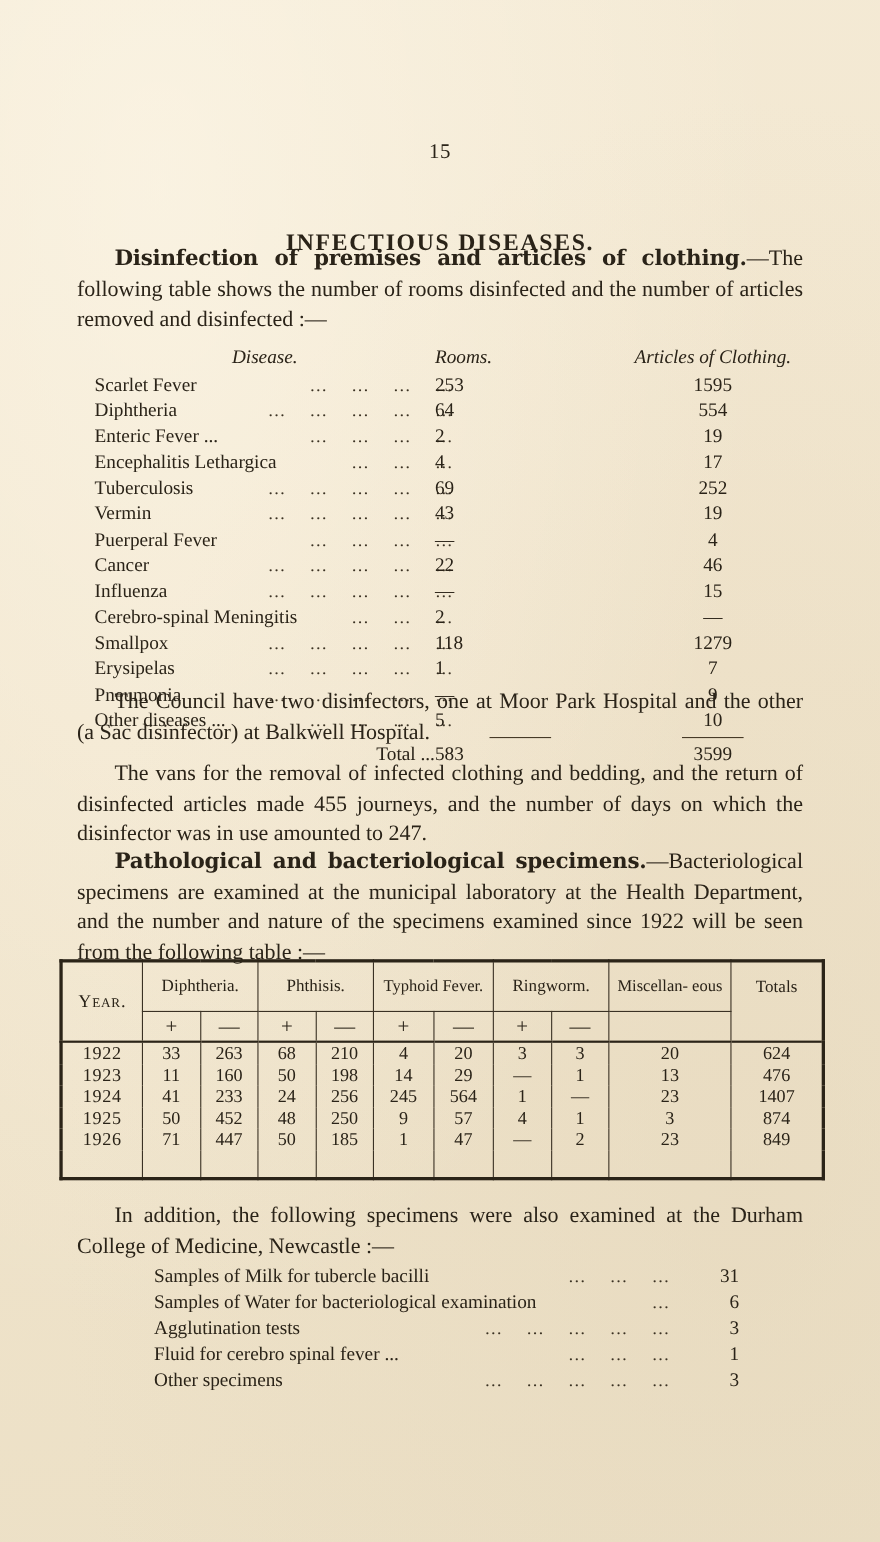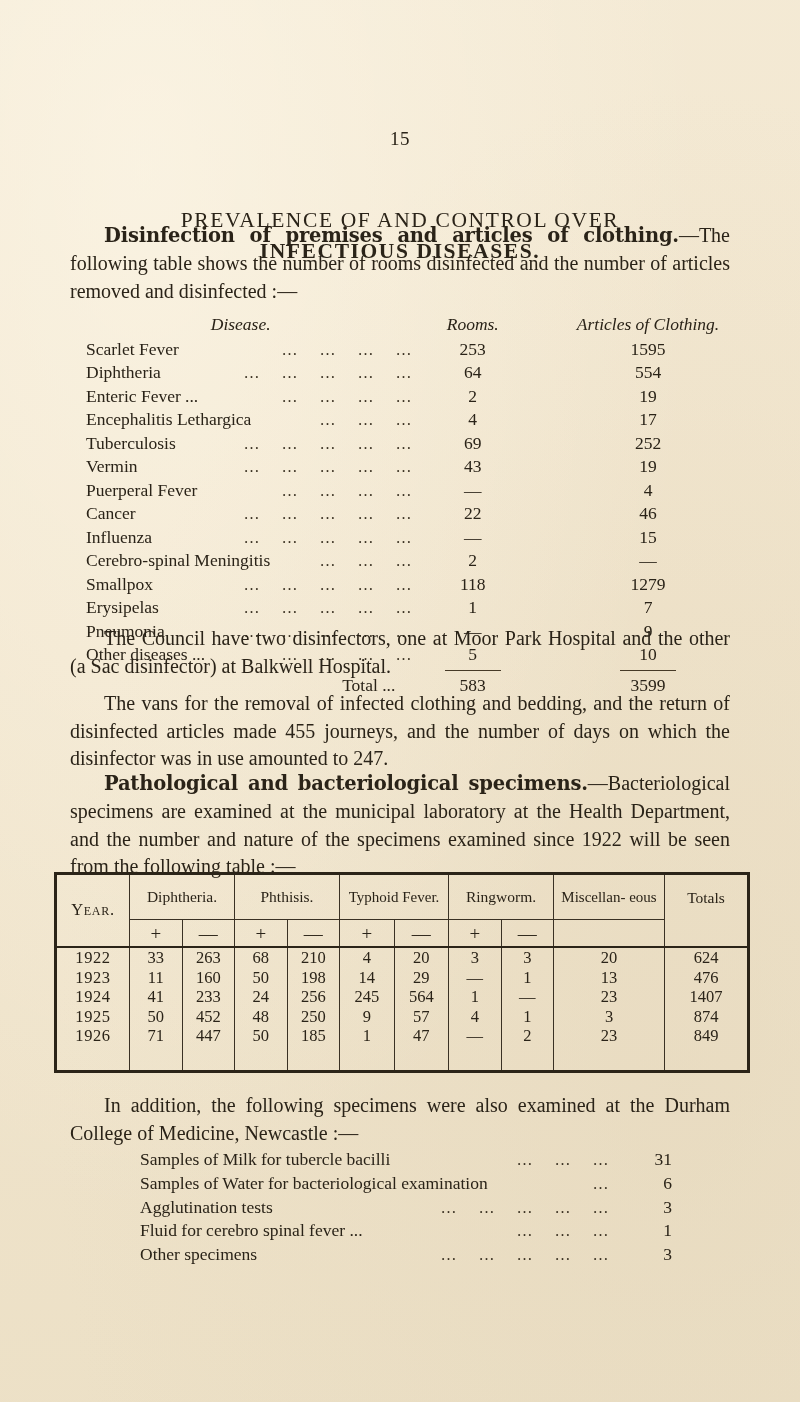--- a/index.html
+++ b/index.html
@@ -39,21 +39,21 @@
     font-size:19.5px;
   }
   .indent{text-indent:34px;}
 
   
   .t1{position:absolute;left:86px;top:313px;width:660px;font-size:17.5px;}
   .t1 table{border-collapse:collapse;width:100%;}
   .t1 td{padding:0;line-height:1.345;vertical-align:baseline;white-space:nowrap;}
   .t1 .hd{font-style:italic;font-size:17.5px;padding-bottom:1px;}
   .t1 .c-dis{width:300px;}
-  .t1 .c-room{width:150px;text-align:center;}
+  .t1 .c-room{width:150px;text-align:left;}
   .t1 .c-art{width:190px;text-align:center;}
   .t1 .hd-dis{text-align:center;padding-left:0;}
   .dots{letter-spacing:2.2px;font-size:16px;color:#3a3122;}
   .t1 .name{display:inline-block;}
   .t1 .rule{
     display:block;height:0;border-top:1.6px solid #463a27;
     width:56px;margin:3px auto 2px auto;
   }
   .t1 .totrow td{padding-top:1px;}
   .totlabel{text-align:right;padding-right:0px;}
@@ -89,21 +89,20 @@
   .t3 .c-val{width:90px;text-align:right;padding-right:28px;}
 </style>
 </head>
 <body>
 
 <div class="page"></div>
 
 <div class="folio">15</div>
 
 <div class="title">
-  <span class="l1">PREVALENCE OF AND CONTROL OVER</span>
   <span class="l2">INFECTIOUS DISEASES.</span>
 </div>
 
 <div class="para indent" style="top:222px;"><span class="runin">Disinfection of premises and articles of clothing.</span><span>—The following table shows the number of rooms disinfected and the number of articles removed and disinfected :—</span></div>
 
 <div class="t1">
   <table>
     <thead>
       <tr>
         <td class="hd hd-dis c-dis">Disease.</td>

